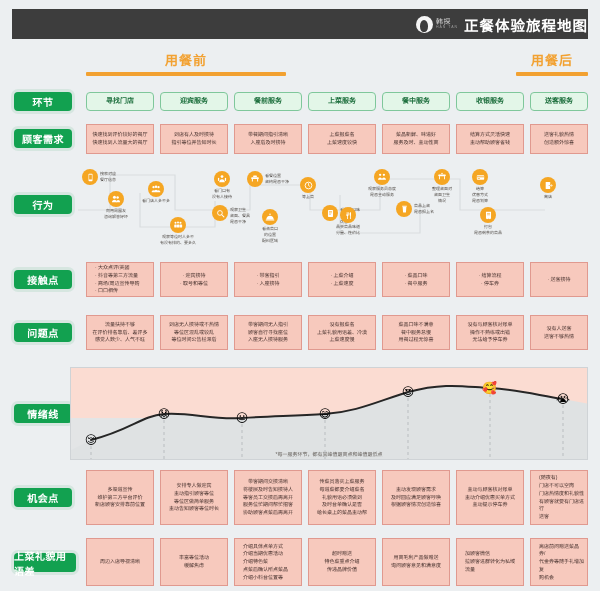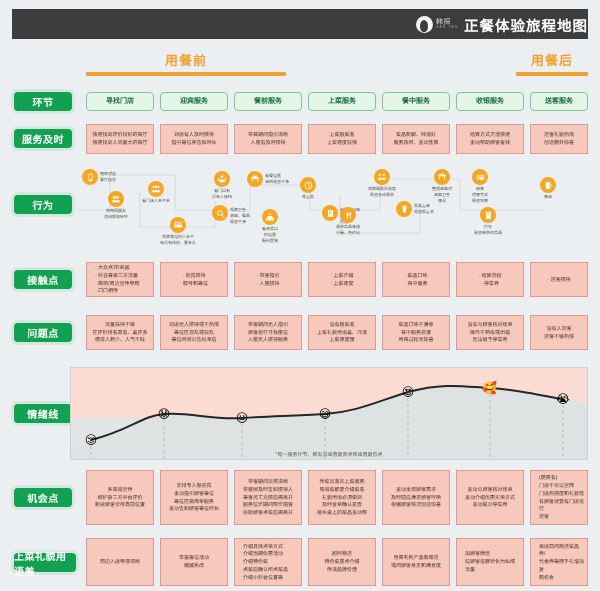--- a/index.html
+++ b/index.html
@@ -165,21 +165,21 @@
     <div class="cell stage" style="left:86px;  top:0; width:68px; height:19px;">寻找门店</div>
     <div class="cell stage" style="left:160px; top:0; width:68px; height:19px;">迎宾服务</div>
     <div class="cell stage" style="left:234px; top:0; width:68px; height:19px;">餐前服务</div>
     <div class="cell stage" style="left:308px; top:0; width:68px; height:19px;">上菜服务</div>
     <div class="cell stage" style="left:382px; top:0; width:68px; height:19px;">餐中服务</div>
     <div class="cell stage" style="left:456px; top:0; width:68px; height:19px;">收银服务</div>
     <div class="cell stage" style="left:530px; top:0; width:58px; height:19px;">送客服务</div>
   </div>
 
   <div class="row" style="top:124px; height:30px;">
-    <div class="row-tag" style="top:5px;">服务及时</div>
+    <div class="row-tag" style="top:5px;">顾客需求</div>
     <div class="cell" style="left:86px;  top:0; width:68px; height:30px;">快速找到评价较好的餐厅
 快速找到人流量大的餐厅</div>
     <div class="cell" style="left:160px; top:0; width:68px; height:30px;">到店有人及时接待
 指引等位并告知时长</div>
     <div class="cell" style="left:234px; top:0; width:68px; height:30px;">带餐期间指引清晰
 入座后及时接待</div>
     <div class="cell" style="left:308px; top:0; width:68px; height:30px;">上菜报菜名
 上菜速度较快</div>
     <div class="cell" style="left:382px; top:0; width:68px; height:30px;">菜品新鲜、味道好
 服务及时、主动性高</div>

